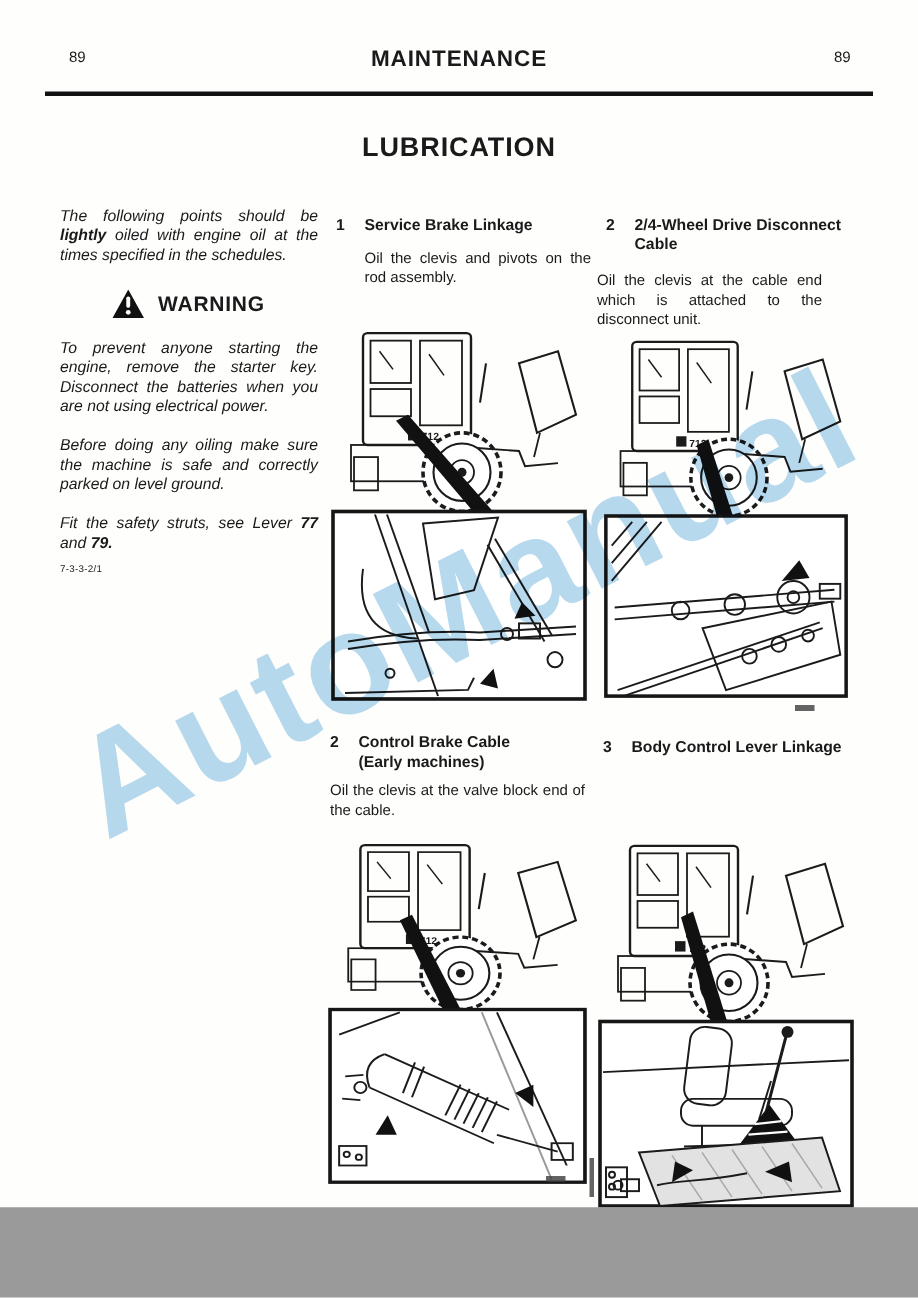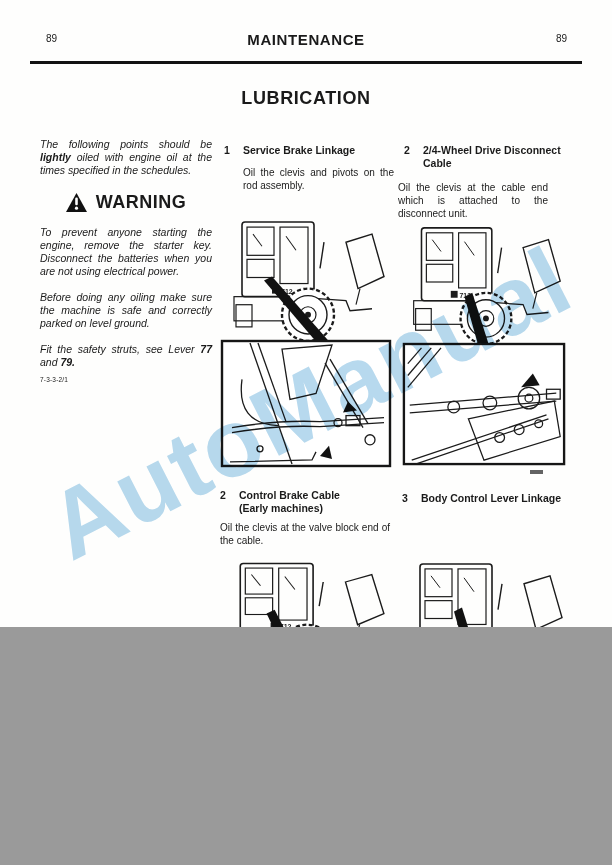--- a/index.html
+++ b/index.html
@@ -1,35 +1,35 @@
 <!DOCTYPE html>
 <html><head>
 <meta charset="utf-8">
 <style>
   html,body{margin:0;padding:0;background:#9a9a9a;}
   .page{
-    position:relative;width:612px;height:627px;background:#fefefd;
+    position:relative;width:612px;height:805px;background:#fefefd;
     font-family:"Liberation Sans",sans-serif;color:#1a1a1a;overflow:hidden;
     margin:0 auto;
   }
   
   .pg-num{position:absolute;top:33px;font-size:10px;}
   .pg-num.left{left:46px;}
   .pg-num.right{left:556px;}
   .h-title{position:absolute;top:31px;left:0;right:0;text-align:center;
     font-weight:bold;font-size:15px;letter-spacing:.6px;}
   .rule{position:absolute;top:61px;left:30px;width:552px;height:3px;background:#121212;}
   .h-sub{position:absolute;top:88px;left:0;right:0;text-align:center;
     font-weight:bold;font-size:18px;letter-spacing:.6px;}
   
   .body-text{font-size:10.5px;line-height:13px;text-align:justify;}
   .col-left{position:absolute;left:40px;top:138px;width:172px;}
   .col-left p{margin:0 0 13px 0;font-style:italic;}
   .warn-row{display:flex;align-items:center;justify-content:center;gap:9px;margin:16px 0 14px 0;}
-  .warn-label{font-weight:bold;font-size:18px;letter-spacing:.5px;}
+  .warn-label{font-weight:bold;font-size:14px;letter-spacing:.5px;}
   b{font-weight:bold;}
   .ref-code{font-size:6.5px;letter-spacing:.2px;margin-top:-9px;}
   .sec-head{position:absolute;font-size:10.5px;font-weight:bold;line-height:13px;display:flex;}
   .sec-num{width:19px;flex:none;}
   .sec-body{position:absolute;font-size:10px;line-height:13px;text-align:justify;}
   
   #sec1-head{left:224px;top:144px;width:168px;}
   #sec1-body{left:243px;top:166px;width:151px;}
   #sec2-head{left:404px;top:144px;width:168px;}
   #sec2-body{left:398px;top:181px;width:150px;}

